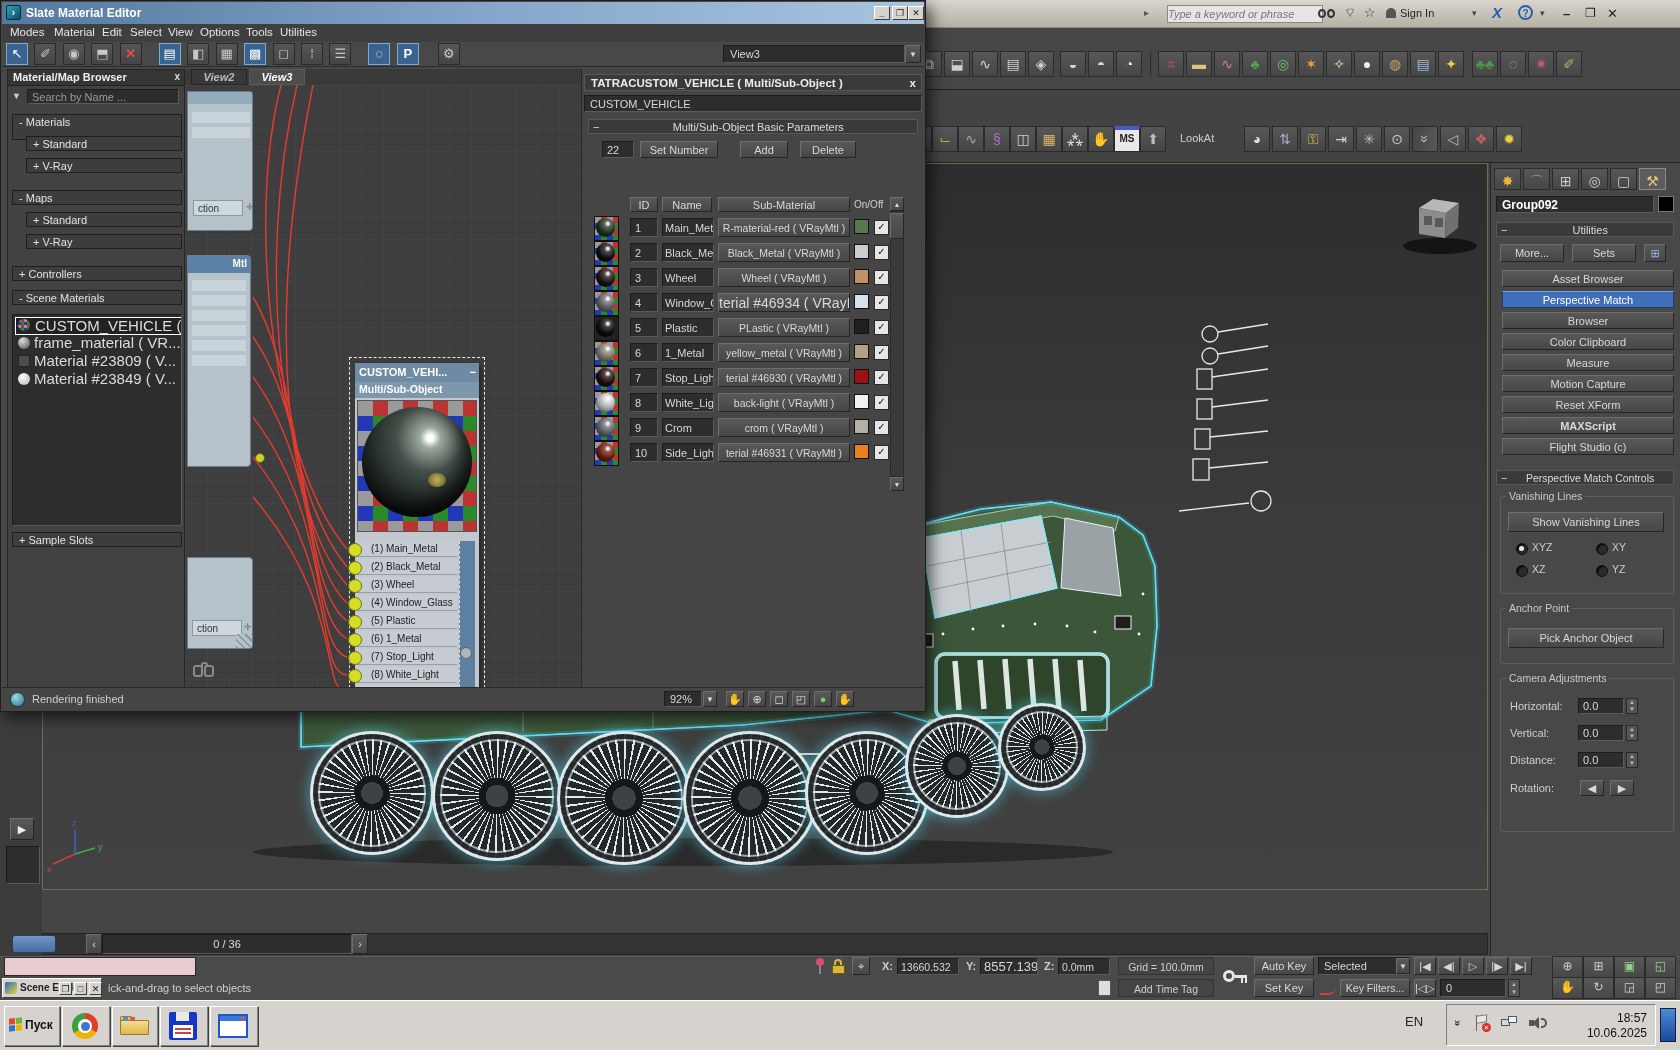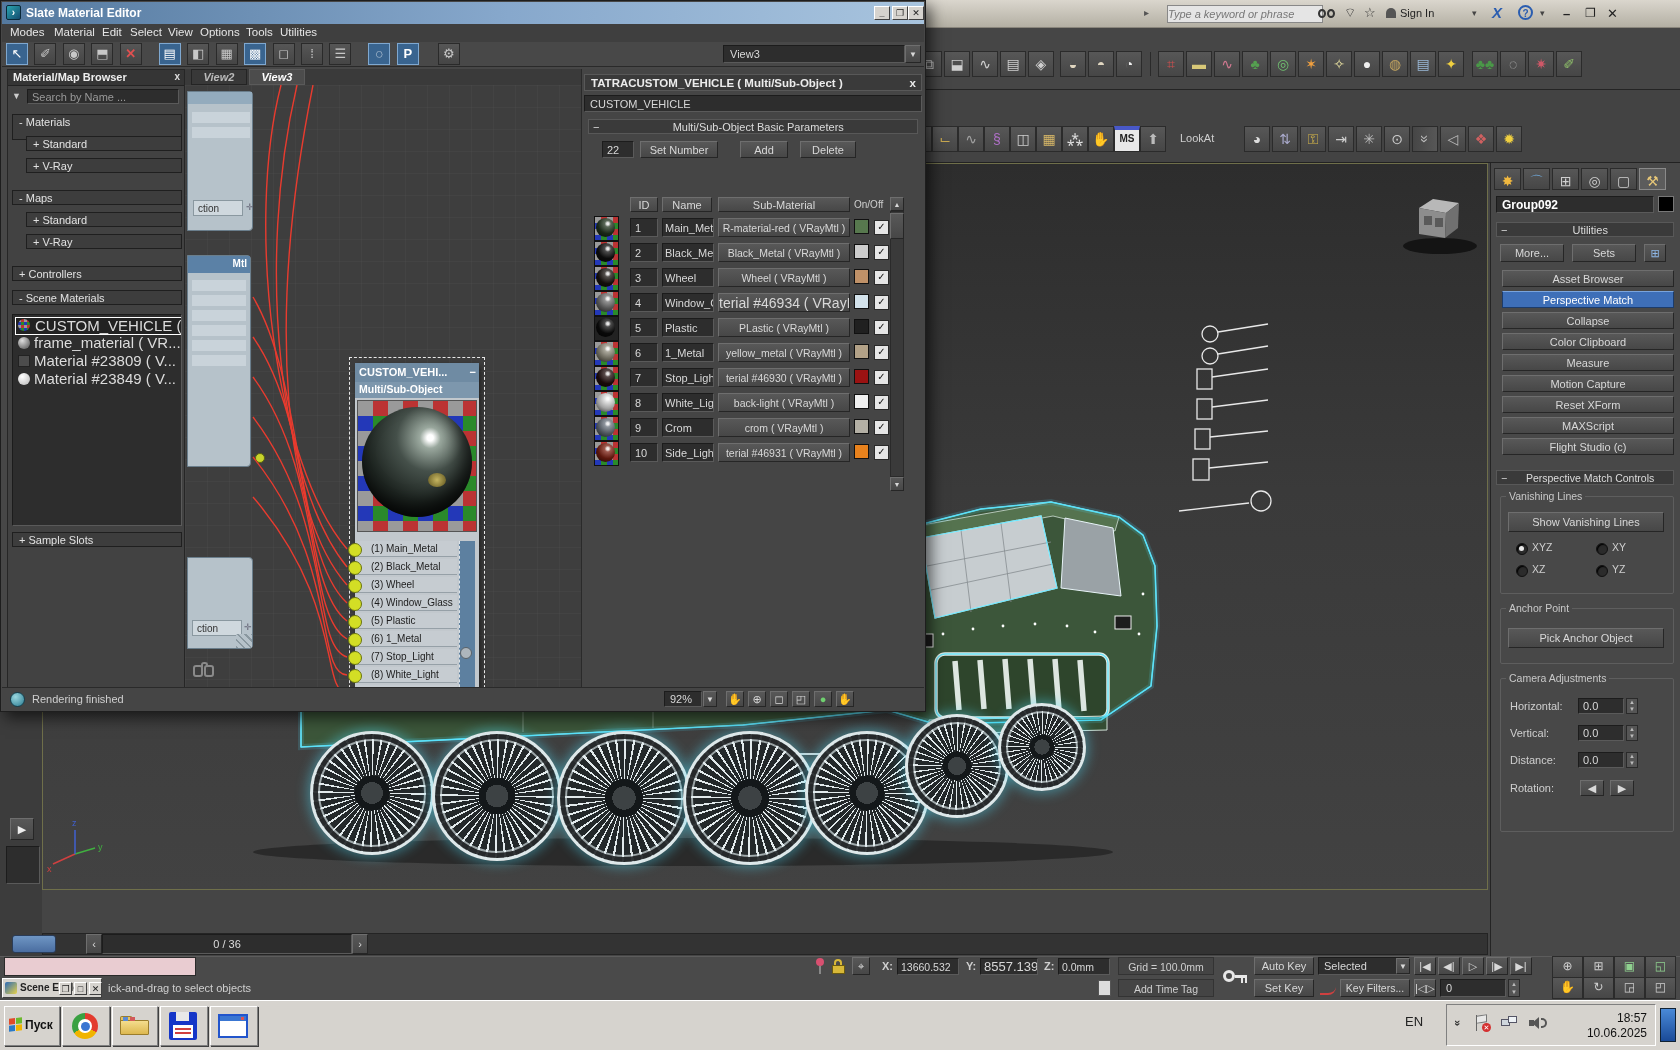--- a/index.html
+++ b/index.html
@@ -216,26 +216,26 @@
   <div class="tile" style="left:1610px;top:168px;width:27px;height:22px;">▢</div>
   <div class="tile" style="left:1639px;top:168px;width:27px;height:22px;background:#5c5c5c;border-color:#8a8a8a;color:#e8c878;">⚒</div>
   <div class="abs sunk" style="left:1496px;top:196px;width:158px;height:17px;font-weight:bold;color:#fff;font-size:12px;line-height:16px;padding-left:5px;">Group092</div>
   <div class="abs" style="left:1658px;top:196px;width:16px;height:16px;background:#000;border:1px solid #777;"></div>
   <div class="abs roll" style="left:1496px;top:222px;width:178px;height:15px;line-height:14px;"><span style="float:left;padding-left:4px;">−</span><span>Utilities</span></div>
   <div class="abs btn" style="left:1500px;top:244px;width:64px;height:18px;line-height:17px;">More...</div>
   <div class="abs btn" style="left:1572px;top:244px;width:64px;height:18px;line-height:17px;">Sets</div>
   <div class="abs btn" style="left:1644px;top:244px;width:22px;height:18px;line-height:17px;color:#8fb8e8;">⊞</div>
   <div class="abs btn tbtn" style="top:270px;">Asset Browser</div>
   <div class="abs tbtn" style="top:291px;background:#3e6fb8;border:1px solid #1c3c6c;border-top-color:#7aa4dc;color:#fff;font-size:11px;text-align:center;">Perspective Match</div>
-  <div class="abs btn tbtn" style="top:312px;">Collapse</div>
+  <div class="abs btn tbtn" style="top:312px;">Browser</div>
   <div class="abs btn tbtn" style="top:333px;">Color Clipboard</div>
   <div class="abs btn tbtn" style="top:354px;">Measure</div>
   <div class="abs btn tbtn" style="top:375px;">Motion Capture</div>
   <div class="abs btn tbtn" style="top:396px;">Reset XForm</div>
-  <div class="abs btn tbtn" style="top:417px;">MAXScript</div>
+  <div class="abs btn tbtn" style="top:417px;font-weight:bold;">MAXScript</div>
   <div class="abs btn tbtn" style="top:438px;">Flight Studio (c)</div>
   <div class="abs roll" style="left:1496px;top:470px;width:178px;height:15px;line-height:14px;font-size:10.5px;"><span style="float:left;padding-left:4px;">−</span><span>Perspective Match Controls</span></div>
 
   <div class="grp" style="left:1500px;top:496px;width:172px;height:96px;"></div>
   <span class="grplbl" style="left:1506px;top:490px;">Vanishing Lines</span>
   <div class="abs btn" style="left:1508px;top:512px;width:156px;height:20px;line-height:19px;">Show Vanishing Lines</div>
   <span class="radio on" style="left:1516px;top:543px;"></span>
   <span class="abs lbl" style="left:1532px;top:541px;font-size:10.5px;">XYZ</span>
   <span class="radio" style="left:1596px;top:543px;"></span>
   <span class="abs lbl" style="left:1612px;top:541px;font-size:10.5px;">XY</span>

